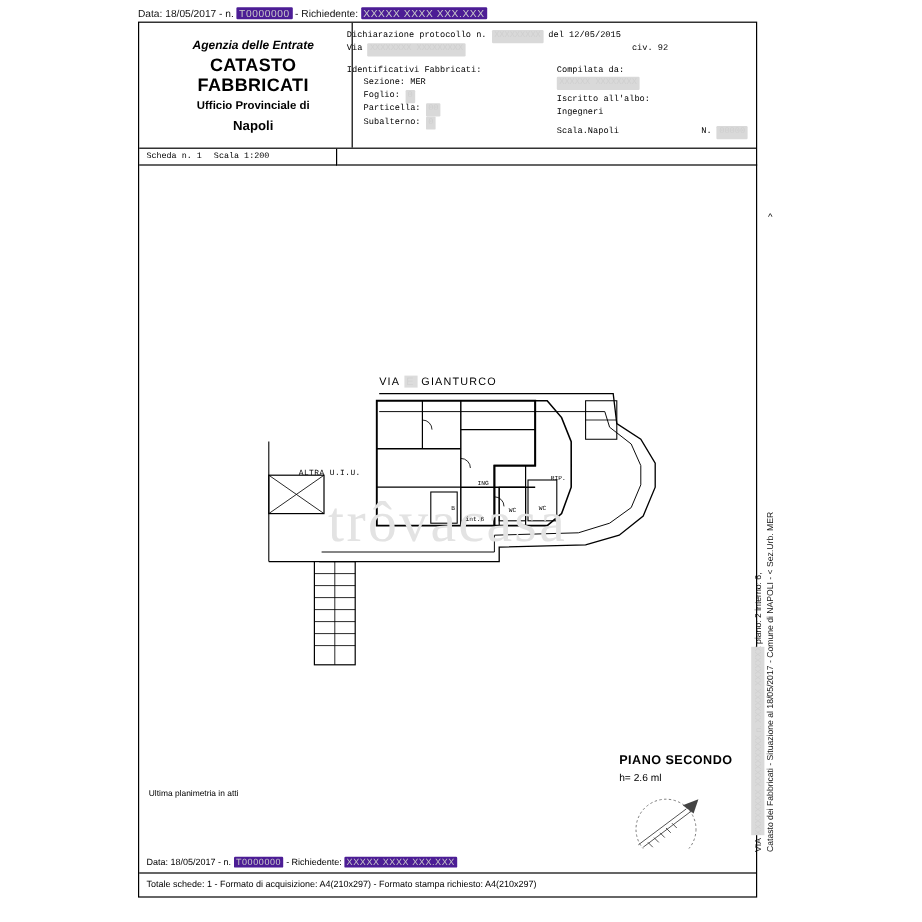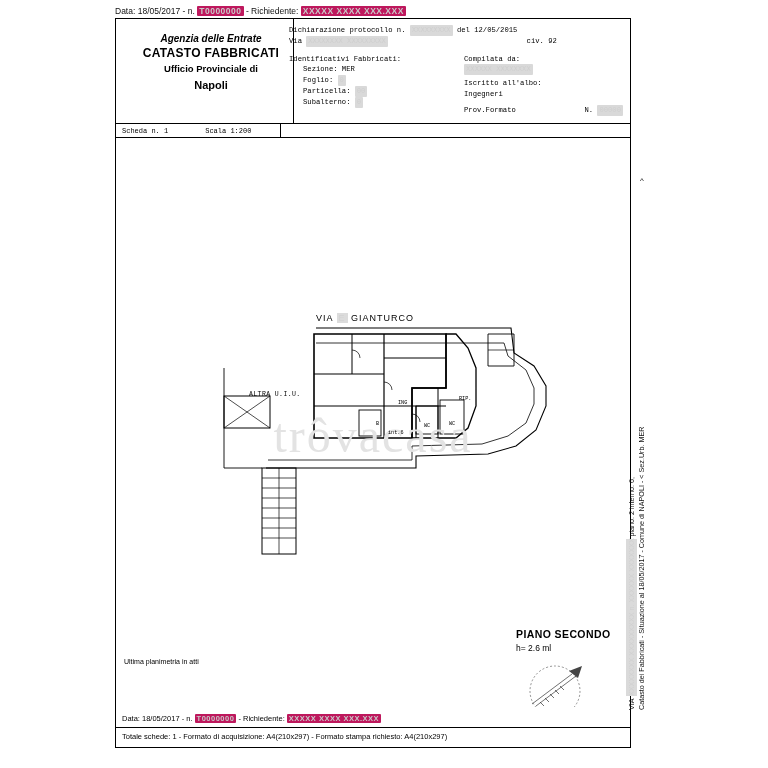--- a/index.html
+++ b/index.html
@@ -12,63 +12,63 @@
     position:relative;
   }
   .page{position:absolute;inset:0;}
 
   
   .top-meta{
     position:absolute;left:115px;top:6px;width:530px;
     font-size:8.5px;color:#111;white-space:nowrap;
   }
   .redacted{
-    display:inline-block;background:#be185d;color:#c9c9c9;
-    border-radius:1px;padding:0 2px;letter-spacing:.5px;font-weight:bold;
+    display:inline-block;background:#4c1d95;color:#c9c9c9;
+    border-radius:1px;padding:0 2px;letter-spacing:.5px;
   }
 
   
   .frame{
     position:absolute;left:115px;top:18px;width:516px;height:730px;
     border:1px solid #000;box-sizing:border-box;
   }
 
   
   .hdr{
     position:absolute;left:0;top:0;width:100%;height:105px;
     border-bottom:1px solid #000;box-sizing:border-box;
   }
   .hdr-left{
     position:absolute;left:13px;top:0;width:165px;height:100%;
     border-right:1px solid #000;box-sizing:border-box;
     text-align:center;padding-top:14px;
   }
   .ag{font-size:10px;font-weight:bold;font-style:italic;}
-  .cat{font-size:12px;font-weight:bold;letter-spacing:.3px;margin-top:2px;}
+  .cat{font-size:15px;font-weight:bold;letter-spacing:.3px;margin-top:2px;}
   .uff{font-size:9.5px;font-weight:bold;margin-top:3px;line-height:1.25;}
   .nap{font-size:11px;font-weight:bold;margin-top:4px;}
 
   .hdr-right{
     position:absolute;left:165px;top:0;right:0;height:100%;
     font-family:"Liberation Mono", monospace;font-size:7.2px;line-height:1.5;
     padding:6px 6px 0 8px;box-sizing:border-box;
   }
   .row{white-space:nowrap;}
   .cols{display:flex;margin-top:7px;}
   .col-a{width:175px;}
   .col-b{flex:1;}
   .ind{padding-left:14px;}
   .sm-red{display:inline-block;background:#d9d9d9;color:#cfcfcf;border-radius:1px;padding:0 2px;}
 
   
   .scheda{
     position:absolute;left:0;top:105px;width:165px;height:14px;
     border-bottom:1px solid #000;border-right:1px solid #000;box-sizing:border-box;
     font-family:"Liberation Mono", monospace;font-size:7px;
-    display:flex;align-items:center;padding-left:6px;gap:37px;
+    display:flex;align-items:center;padding-left:6px;gap:10px;
   }
   .scheda-line{
     position:absolute;left:165px;top:118px;width:350px;height:1px;background:#000;
   }
 
   
   .canvas{
     position:absolute;left:0;top:119px;right:0;bottom:40px;overflow:hidden;
   }
 
@@ -191,21 +191,21 @@
               <span>Subalterno:</span>
               <span class="sm-red">0</span>
             </div>
           </div>
           <div class="col-b">
             <div>Compilata da:</div>
             <div><span class="sm-red">XXXXXX XXXXXXXX</span></div>
             <div style="margin-top:3px;">Iscritto all'albo:</div>
             <div>Ingegneri</div>
             <div style="margin-top:5px;">
-              <span>Prov.Formato</span>
+              <span>Scala.Napoli</span>
               <span style="display:inline-block;width:60px;"></span>
               <span>N.</span>
               <span class="sm-red">00000</span>
             </div>
           </div>
         </div>
       </div>
     </div>
 
     <div class="scheda">

